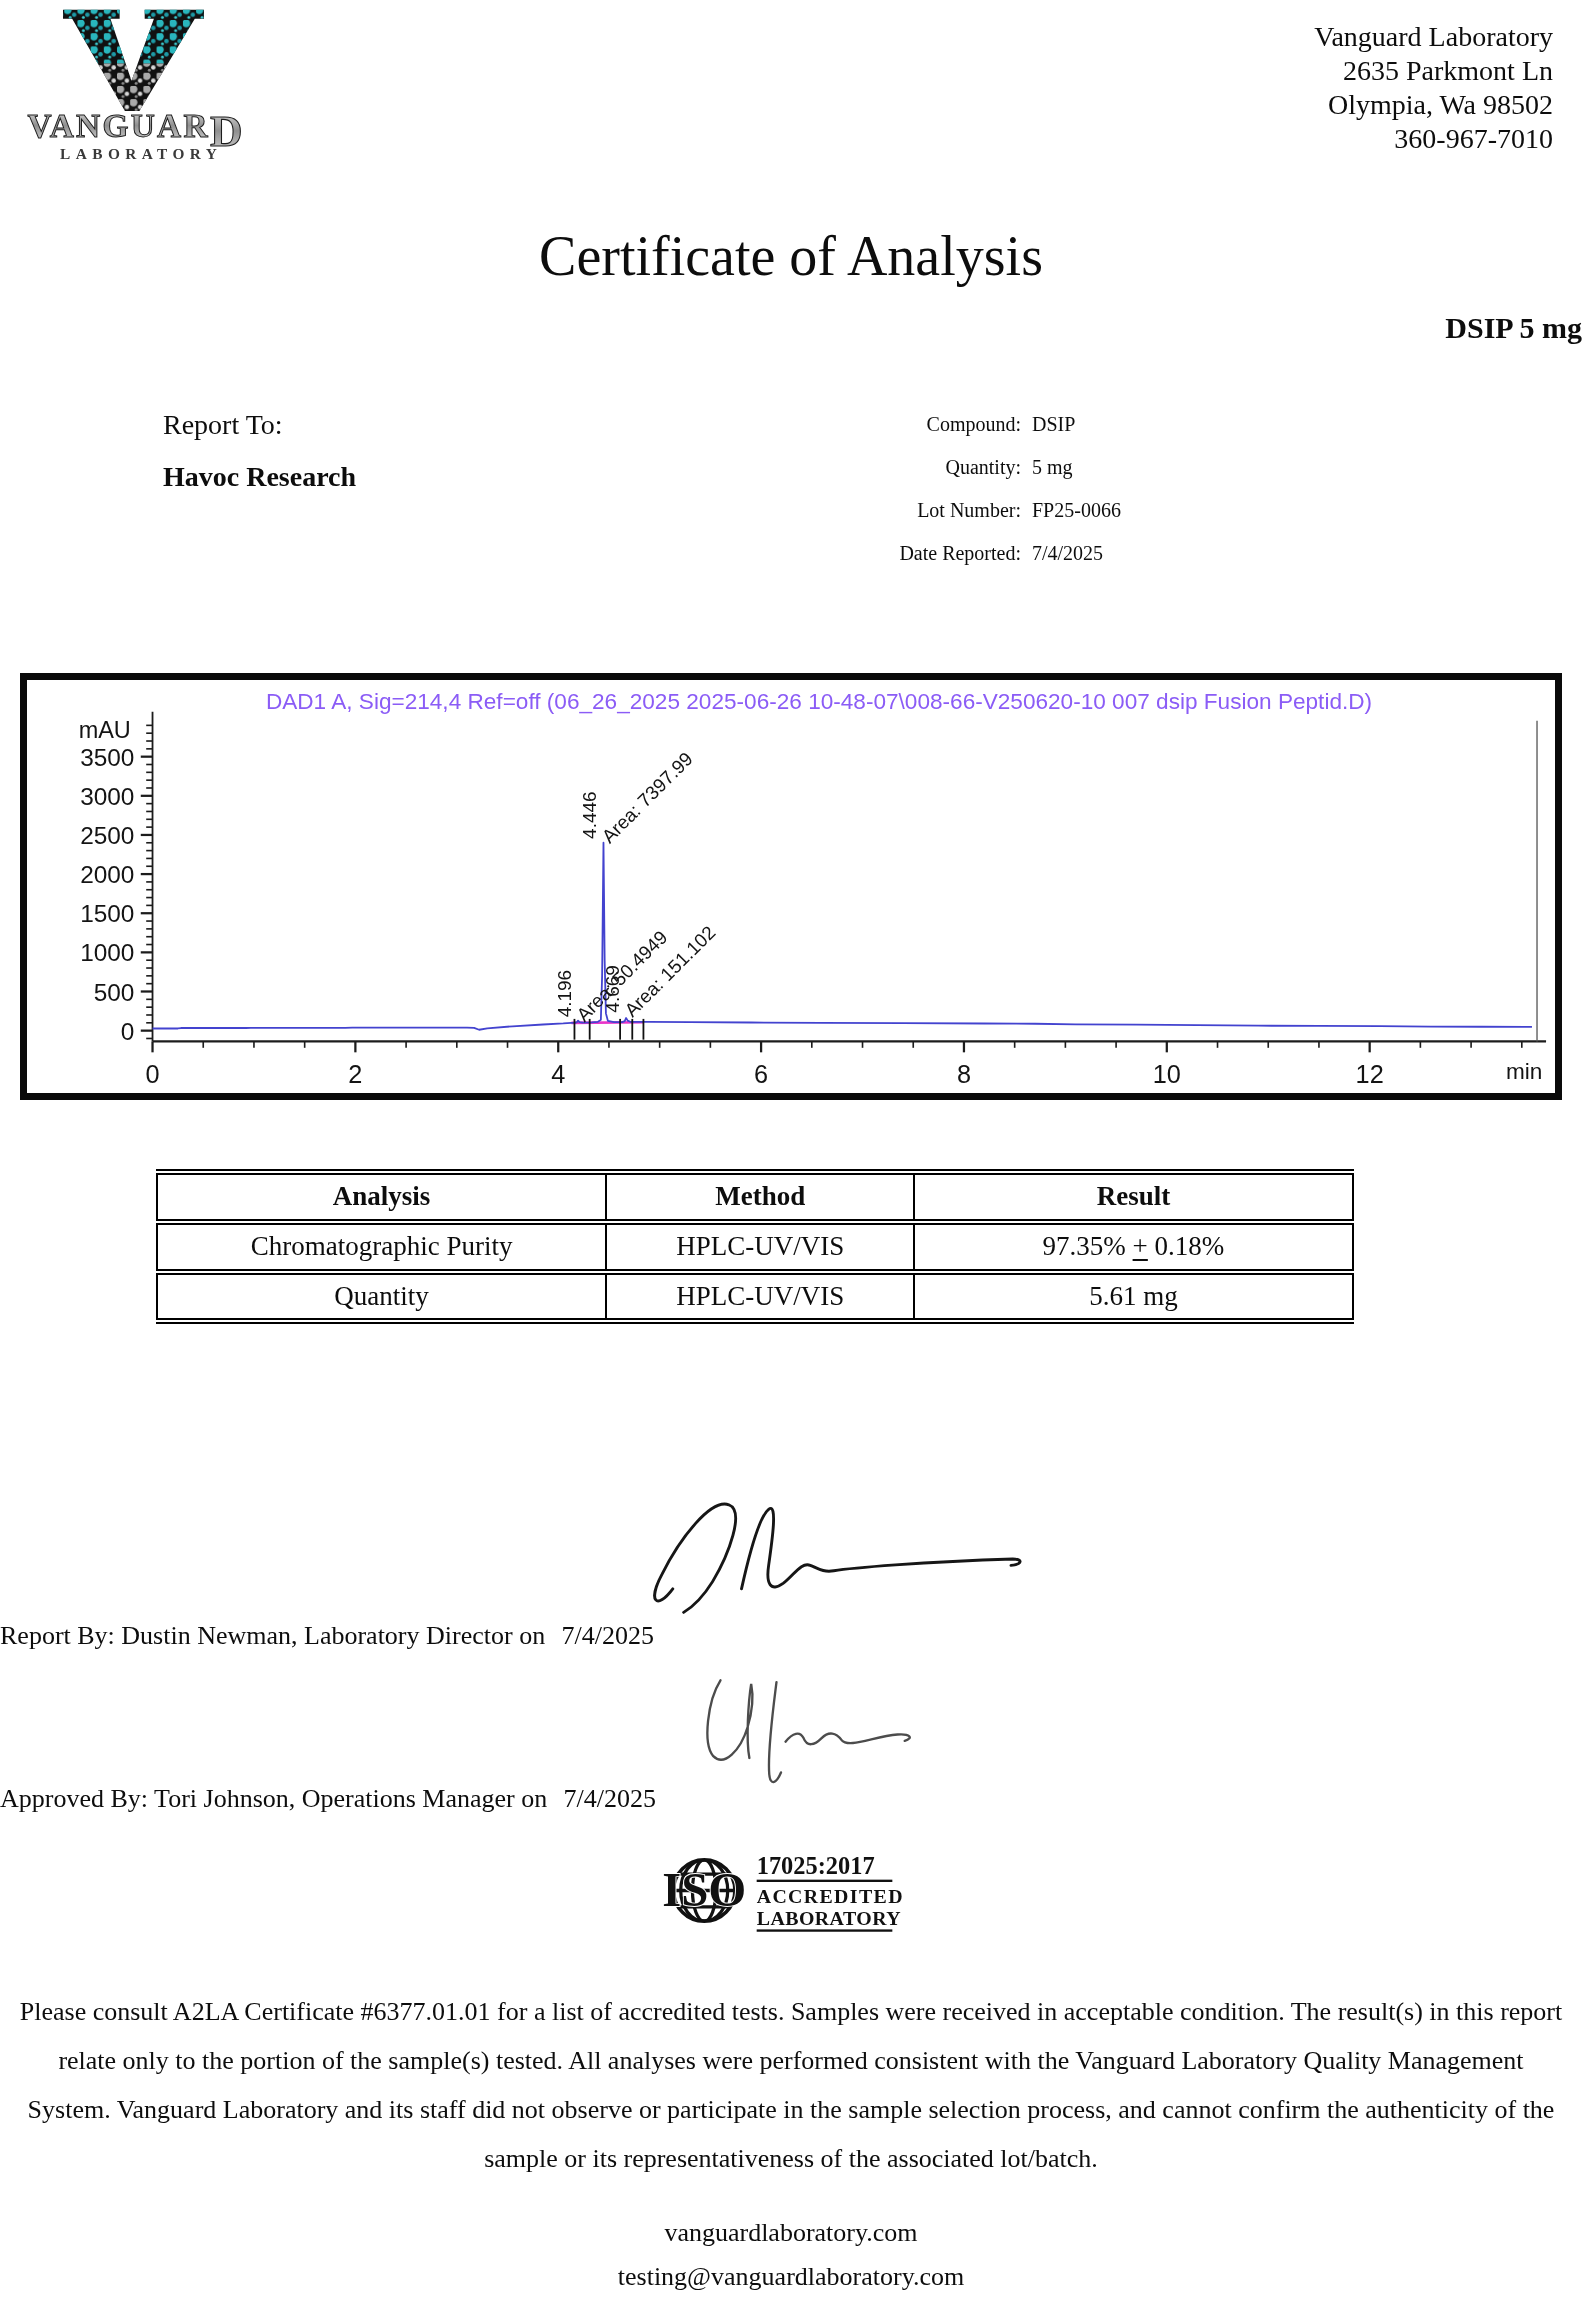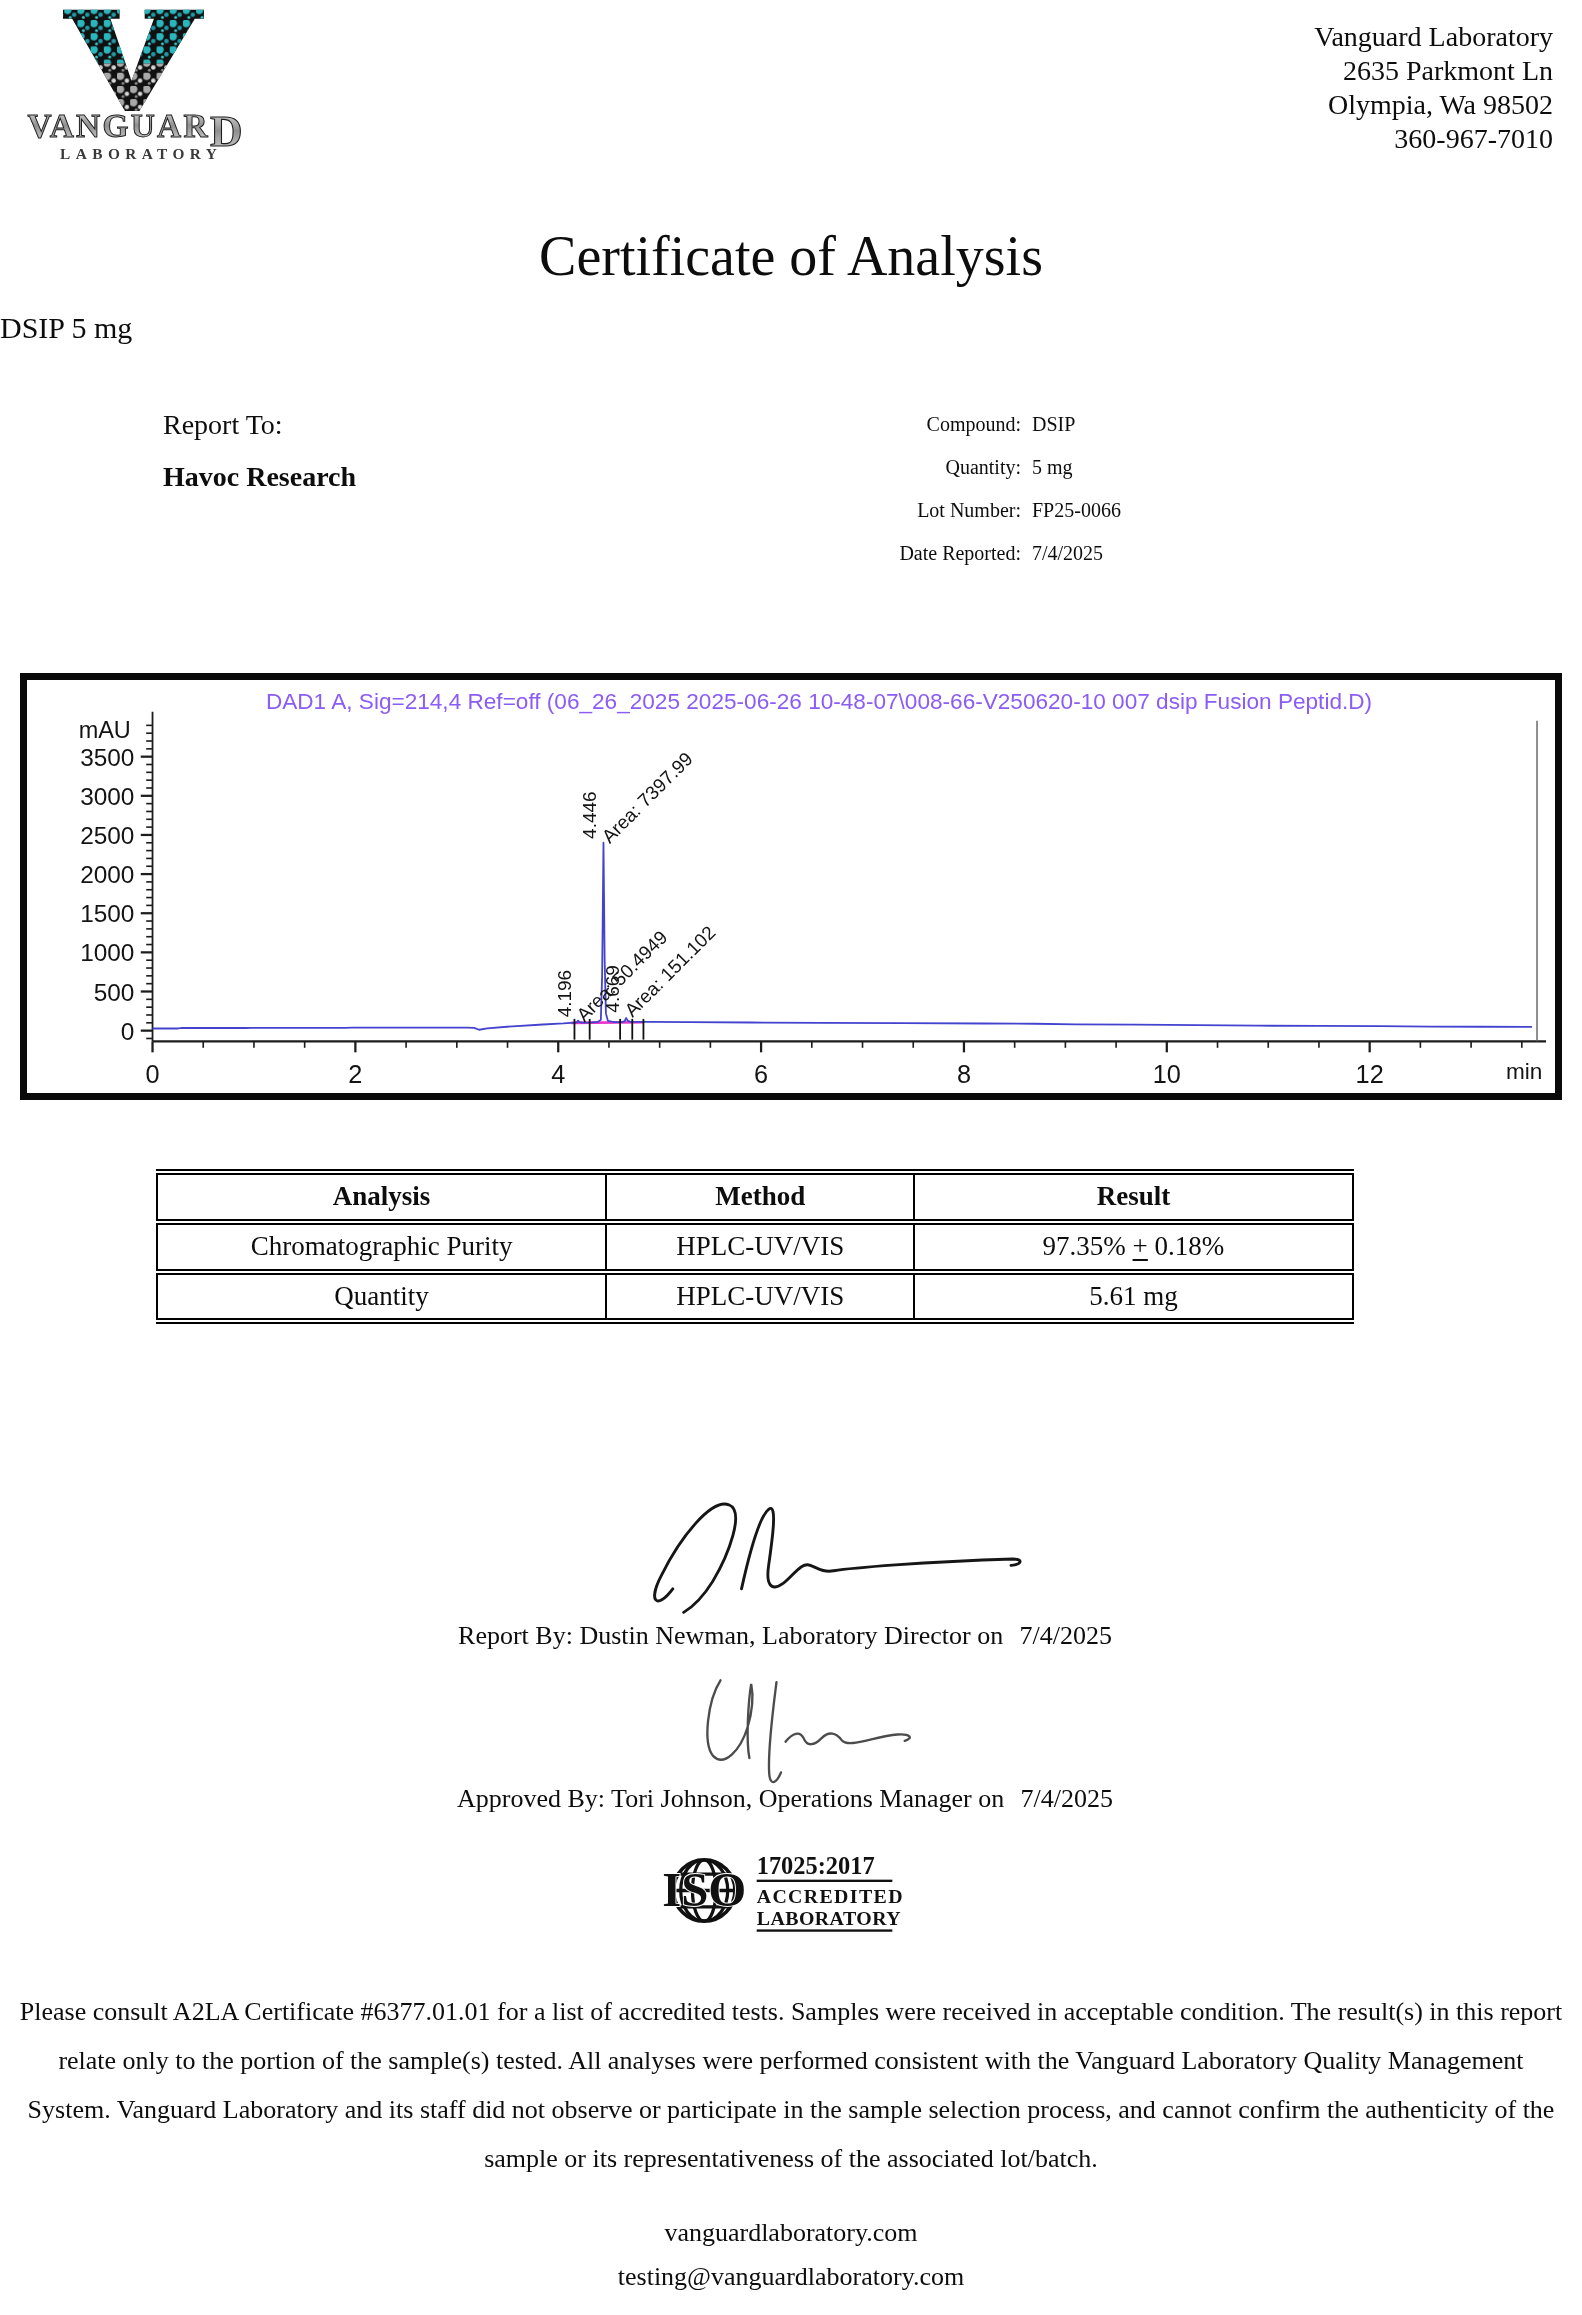--- a/index.html
+++ b/index.html
@@ -5,21 +5,21 @@
   html,body{margin:0;padding:0;background:#ffffff;}
   .page{position:relative;width:1582px;height:2316px;background:#ffffff;overflow:hidden;
         font-family:"Liberation Serif","DejaVu Serif",serif;color:#0d0d0d;}
   .abs{position:absolute;}
 
   
   .address{top:20px;right:29px;text-align:right;font-size:28px;line-height:34px;}
 
   
   .doc-title{top:224px;left:0;right:0;text-align:center;font-size:56px;}
-  .doc-subtitle{top:311px;left:0;right:0;text-align:left;font-size:30px;}
+  .doc-subtitle{top:311px;left:0;right:0;text-align:right;font-size:30px;font-weight:bold;}
 
   
   .report-to{top:403px;left:163px;font-size:28px;line-height:43px;}
   .report-to .name{font-weight:bold;margin-top:9px;}
   .fields{top:403px;left:507px;font-size:20px;line-height:43px;}
   .frow{display:flex;}
   .flabel{width:514px;text-align:right;}
   .fval{margin-left:11px;white-space:pre-wrap;}
 
   
@@ -30,21 +30,21 @@
 
   
   table.results{top:1169px;left:156px;border-collapse:collapse;table-layout:fixed;width:1167px;
                 font-size:27px;text-align:center;}
   table.results th,table.results td{border-left:2.7px solid #000;border-right:2.7px solid #000;
                 border-top:6.3px double #000;border-bottom:6.3px double #000;padding:5.4px 3.6px;height:33px;}
   table.results th{font-weight:bold;}
   .pm{text-decoration:underline;text-underline-offset:3.6px;}
 
   
-  .sig-line{left:0;right:12px;text-align:center;font-size:26px;}
+  .sig-line{left:0;right:12px;text-align:left;font-size:26px;}
   .sig-line .date{margin-left:16.3px;}
 
   
   .disclaimer{top:1987px;left:16.3px;right:16.3px;text-align:center;font-size:26px;line-height:49px;}
   .footer-site{top:2218px;left:0;right:0;text-align:center;font-size:26px;}
   .footer-mail{top:2262px;left:0;right:0;text-align:center;font-size:26px;}
 </style>
 </head>
 <body>
 

